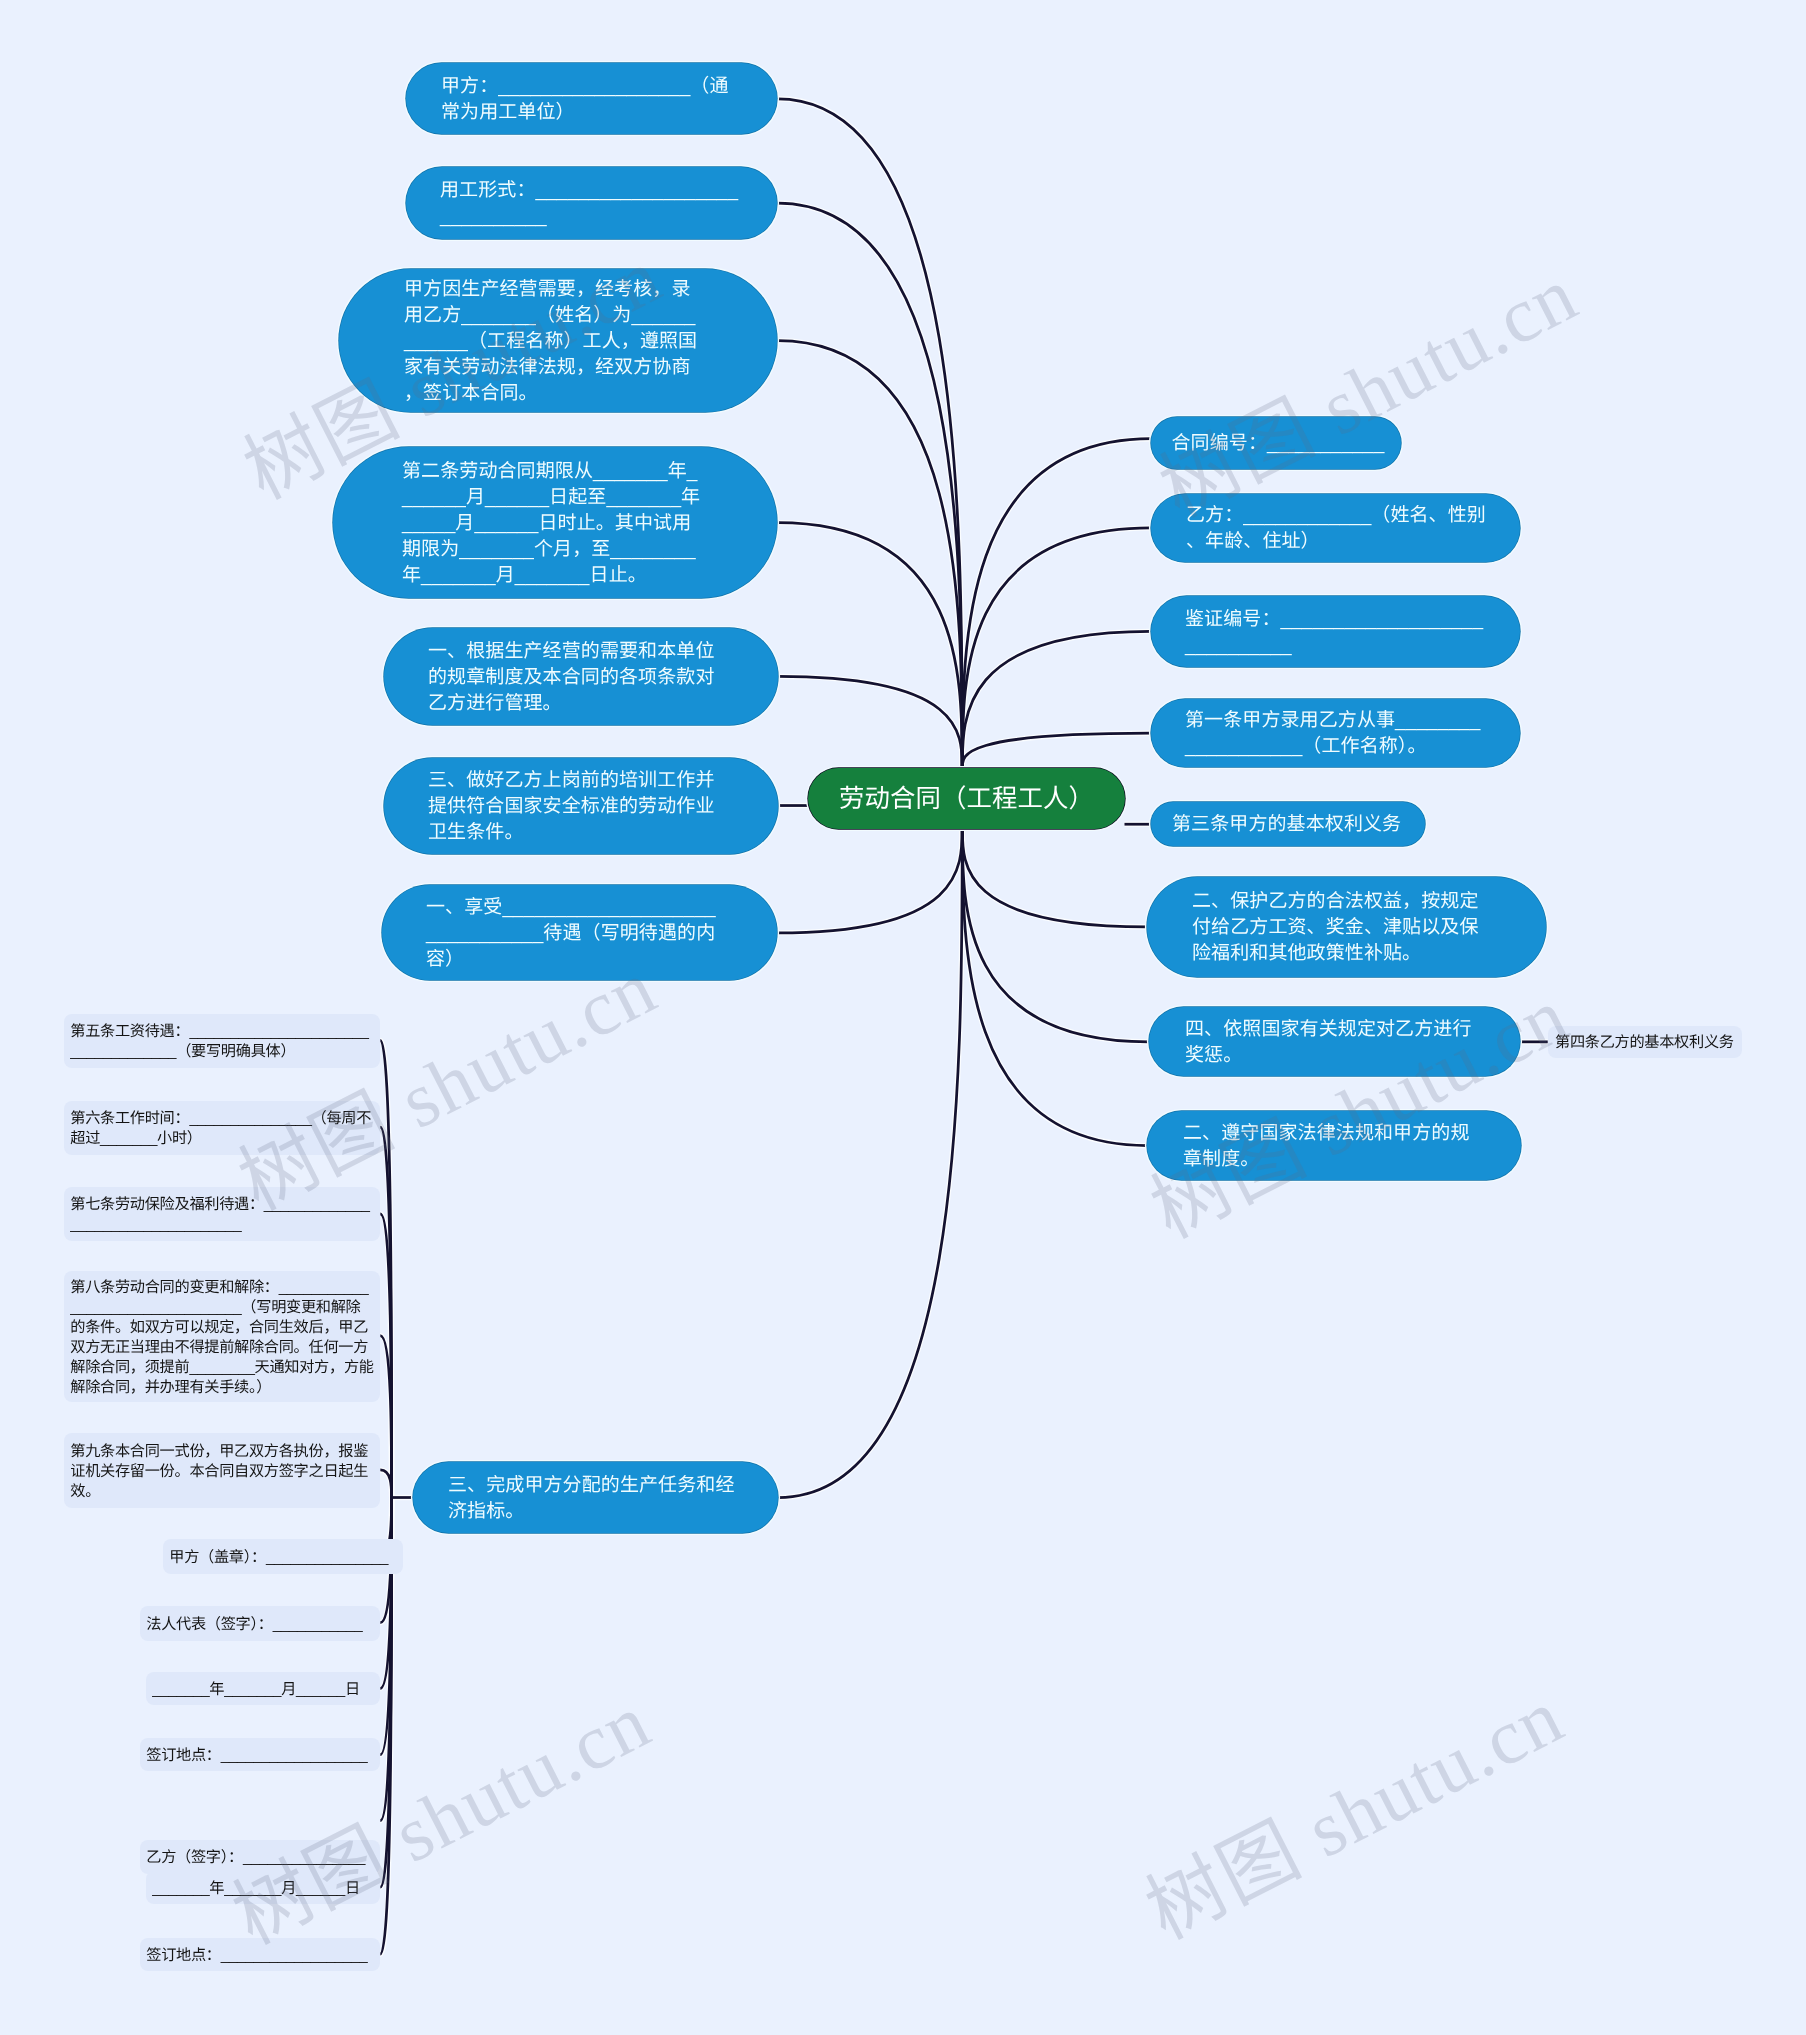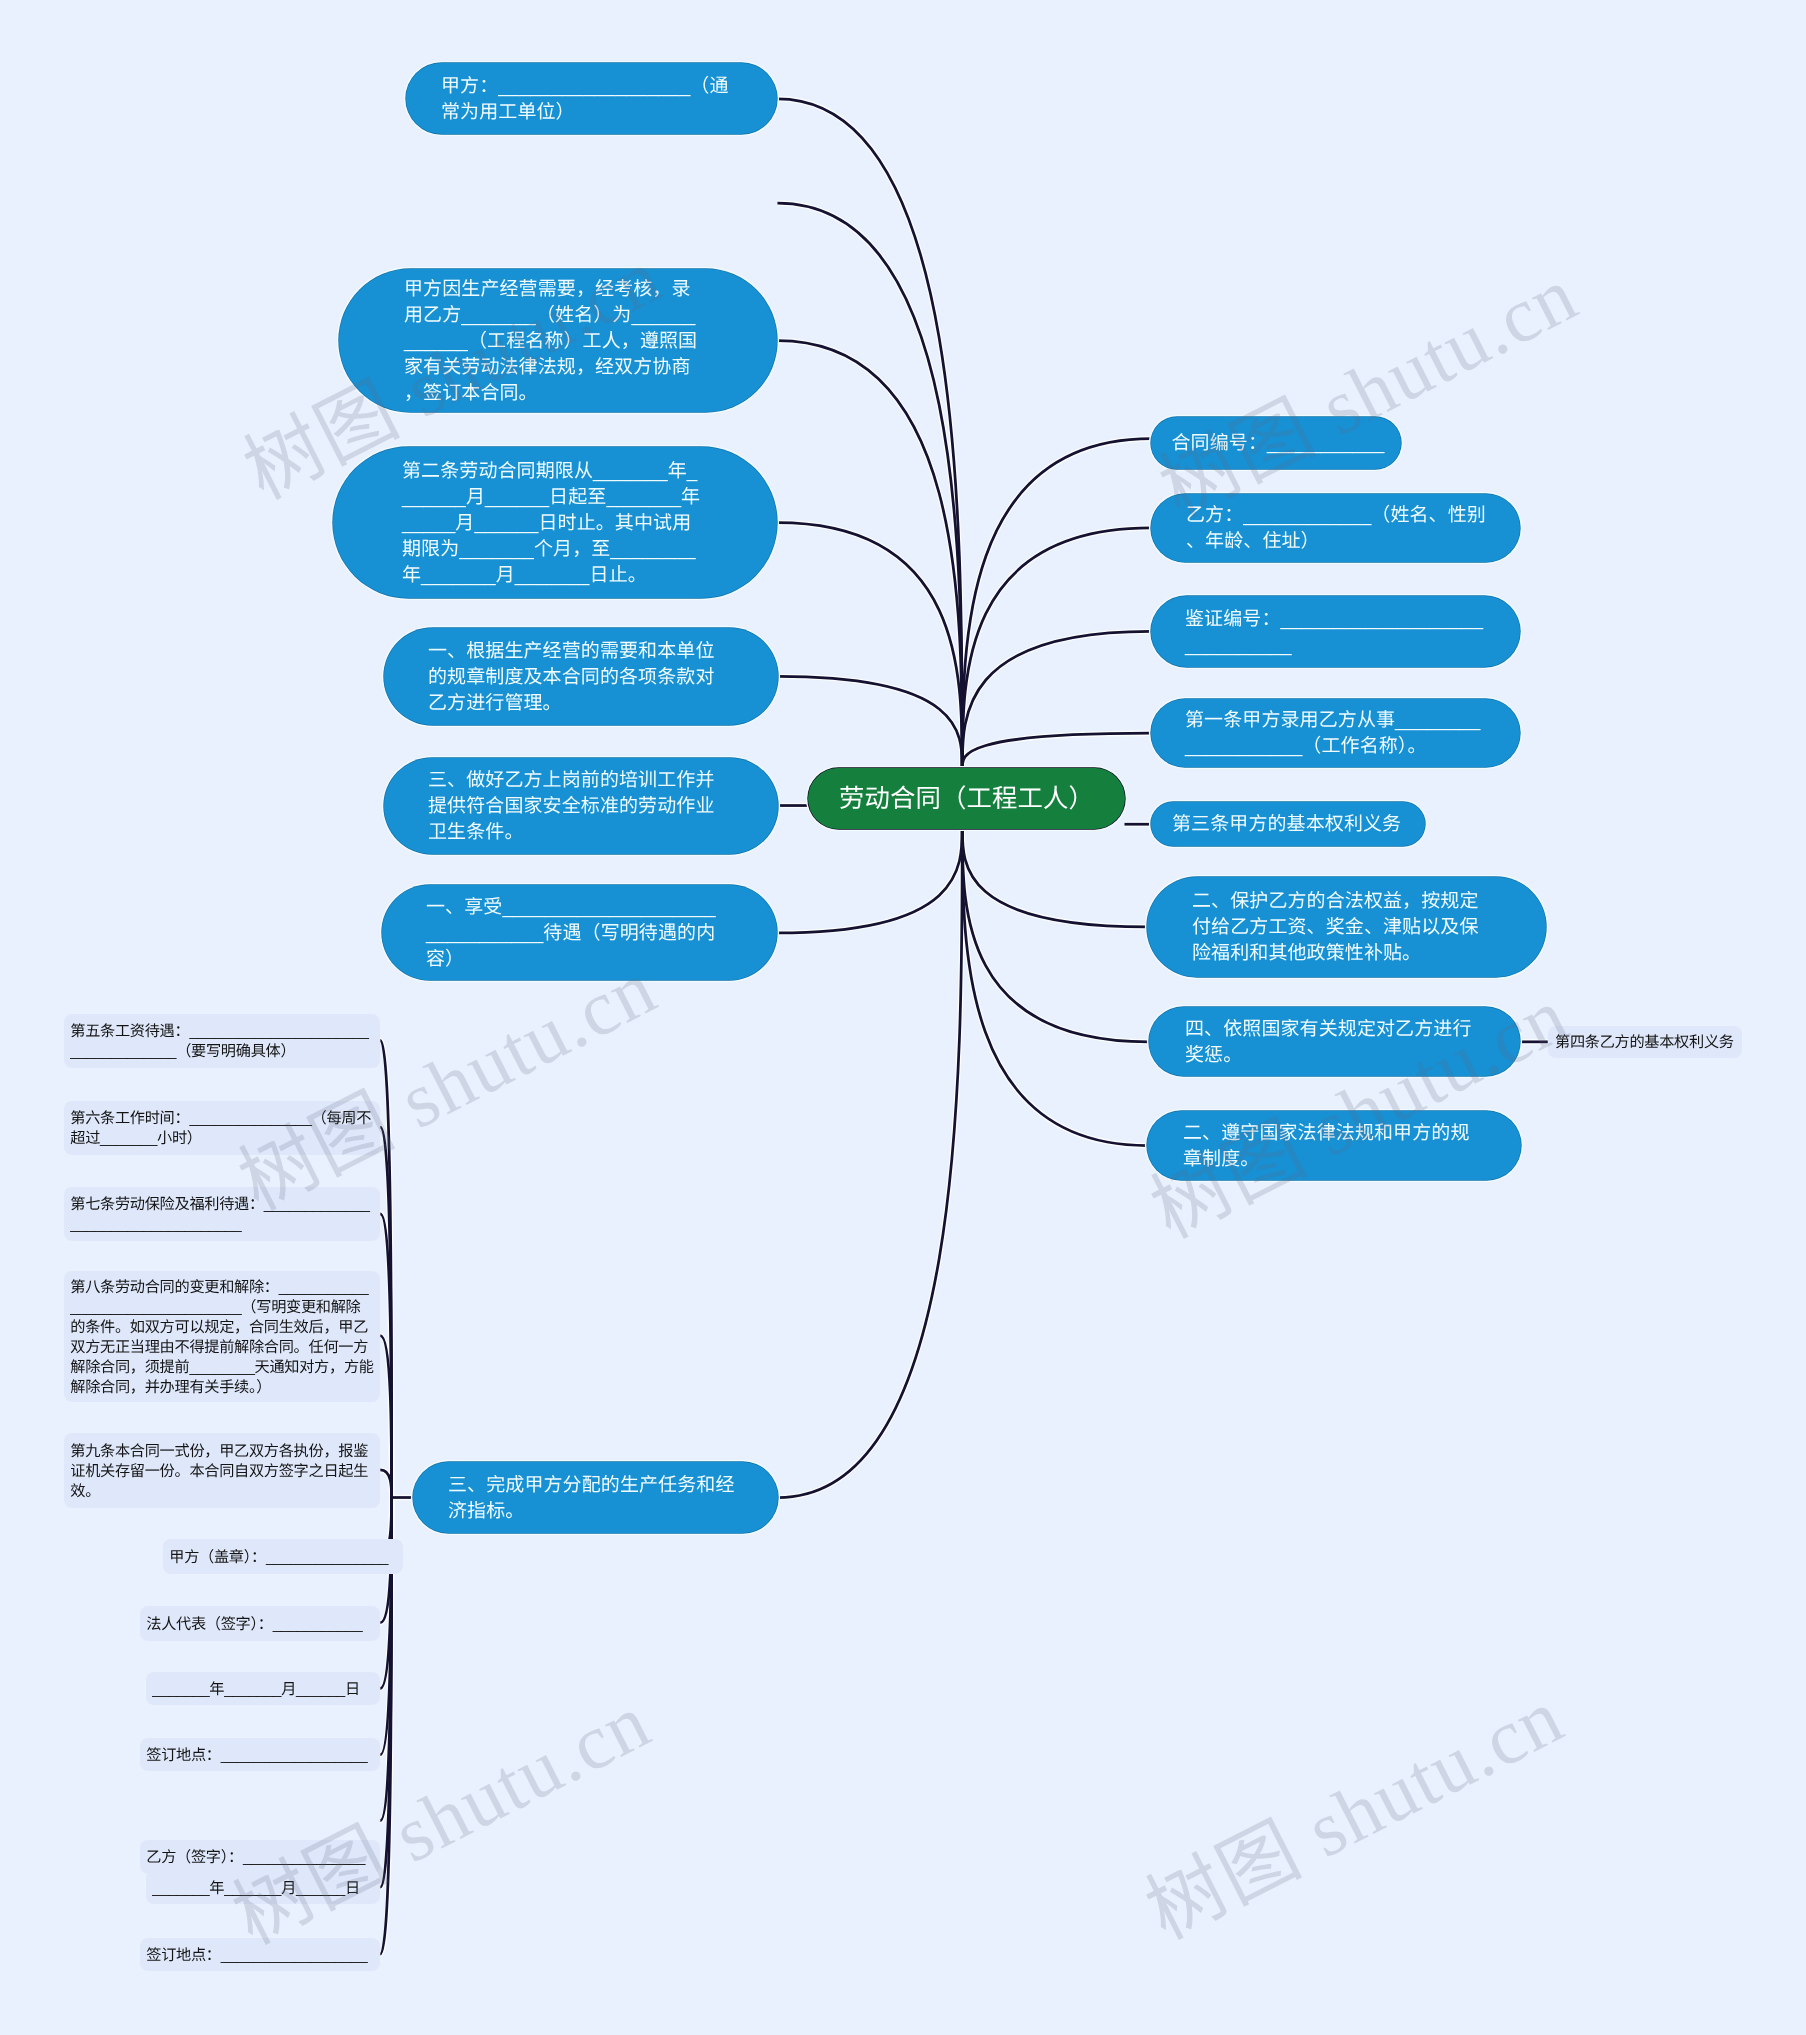--- a/index.html
+++ b/index.html
@@ -90,20 +90,23 @@
   <path d="M 539.0 2393.5 C 555.0 2393.5 555.0 2225.8 555.0 2123.0"></path>
   <path d="M 539.0 2487.5 C 555.0 2487.5 555.0 2261.5 555.0 2123.0"></path>
   <path d="M 539.0 2581.0 C 555.0 2581.0 555.0 2297.0 555.0 2123.0"></path>
   <path d="M 539.0 2675.5 C 555.0 2675.5 555.0 2332.9 555.0 2123.0"></path>
   <path d="M 539.0 2770.5 C 555.0 2770.5 555.0 2369.1 555.0 2123.0"></path>
   <path d="M 555.0 2123.0 L 585.0 2123.0"></path>
  </svg>
  <div class="node blue" style="left:406px;top:63px;width:371px;height:71px;font-size:19px;line-height:26px;padding-left:35px;">
   <span class="tx" style="width:296px;">甲方：__________________（通常为用工单位）</span>
  </div>
+ <div class="node blue" style="left:406px;top:167px;width:371px;height:72px;font-size:19px;line-height:26px;padding-left:34px;">
+  <span class="tx" style="width:299px;">用工形式：_____________________________</span>
+ </div>
  <div class="node blue" style="left:339px;top:269px;width:438px;height:143px;font-size:19px;line-height:26px;padding-left:65px;">
   <span class="tx" style="width:299px;">甲方因生产经营需要，经考核，录用乙方_______（姓名）为____________（工程名称）工人，遵照国家有关劳动法律法规，经双方协商，签订本合同。</span>
  </div>
  <div class="node blue" style="left:333px;top:447px;width:444px;height:151px;font-size:19px;line-height:26px;padding-left:69px;">
   <span class="tx" style="width:302px;">第二条劳动合同期限从_______年_______月______日起至_______年_____月______日时止。其中试用期限为_______个月，至________年_______月_______日止。</span>
  </div>
  <div class="node blue" style="left:384px;top:628px;width:394px;height:97px;font-size:19px;line-height:26px;padding-left:44px;">
   <span class="tx" style="width:295px;">一、根据生产经营的需要和本单位的规章制度及本合同的各项条款对乙方进行管理。</span>
  </div>
  <div class="node blue" style="left:384px;top:758px;width:394px;height:96px;font-size:19px;line-height:26px;padding-left:44px;">

